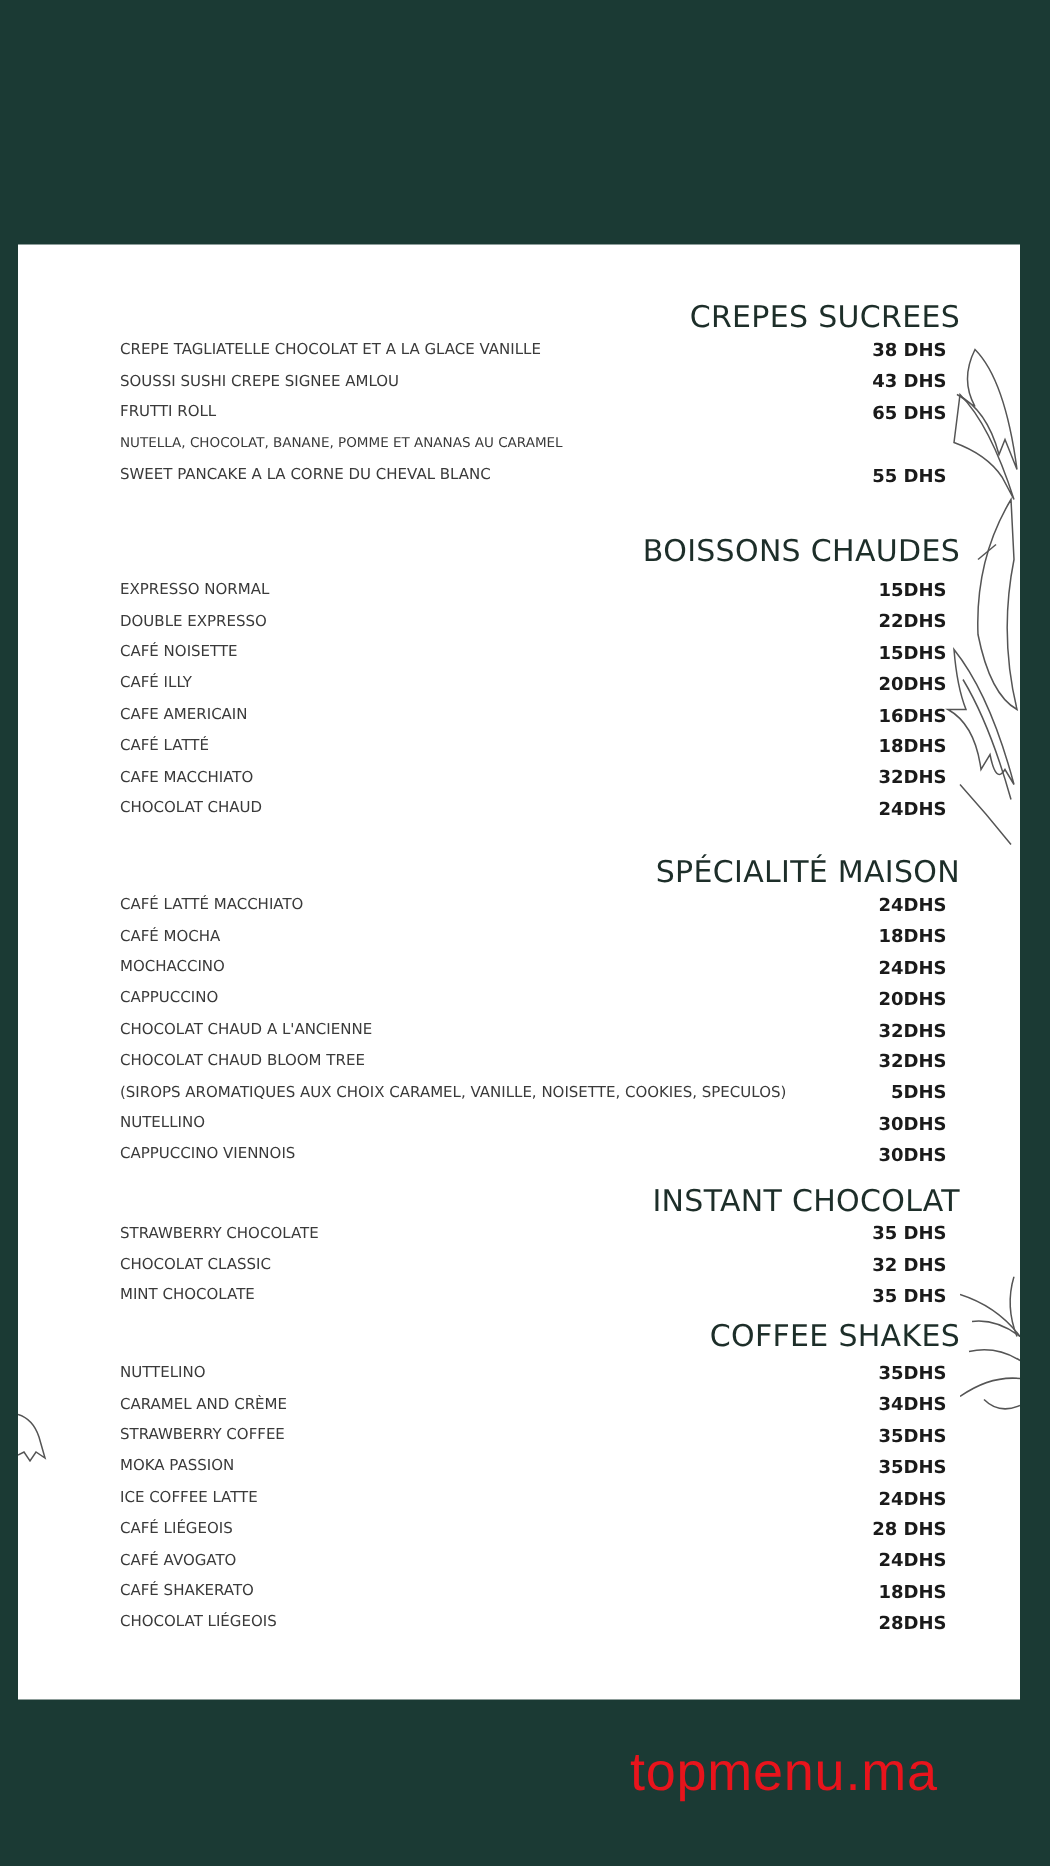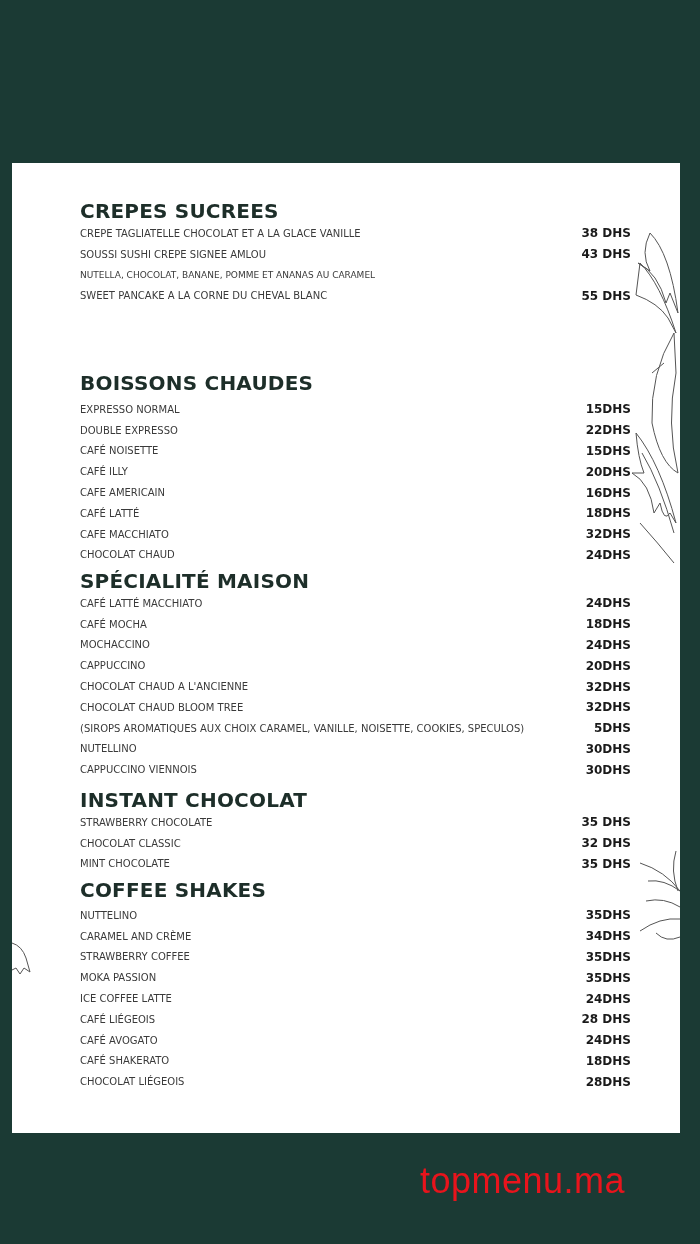--- a/index.html
+++ b/index.html
@@ -8,22 +8,22 @@
     background:#1b3a34;
     font-family:"Liberation Sans", sans-serif;
   }
   .card {
     position:absolute; left:12px; top:163px; width:668px; height:970px;
     background:#ffffff;
   }
   .section { position:absolute; left:68px; width:560px; }
   .sec-title {
     font-family:"DejaVu Sans", sans-serif;
-    font-weight:bold; color:#1d2e29; font-size:20px; letter-spacing:0.2px;
-    margin:0; line-height:24px; white-space:nowrap;
+    font-weight:normal; color:#1d2e29; font-size:20px; letter-spacing:0.2px;
+    margin:0; line-height:24px; white-space:nowrap;text-align:right;
   }
   .row { position:relative; height:20.8px; display:flex; align-items:center; }
   .item-name {
     font-family:"DejaVu Sans", sans-serif;
     font-size:10px; color:#3a3a3a; white-space:nowrap;
   }
   .item-name.small { font-size:9px; }
   .price {
     position:absolute; right:9px;
     font-family:"DejaVu Sans", sans-serif;
@@ -66,30 +66,34 @@
     <h2 class="sec-title">CREPES SUCREES</h2>
     <div class="row">
         <span class="item-name">CREPE TAGLIATELLE  CHOCOLAT ET A LA GLACE VANILLE</span>
         <span class="price">38 DHS</span>
       </div>
     <div class="row">
         <span class="item-name">SOUSSI SUSHI  CREPE SIGNEE AMLOU</span>
         <span class="price">43 DHS</span>
       </div>
     <div class="row">
+        <span class="item-name">FRUTTI ROLL</span>
+        <span class="price">65 DHS</span>
+      </div>
+    <div class="row">
         <span class="item-name small">NUTELLA, CHOCOLAT, BANANE, POMME ET ANANAS AU CARAMEL</span>
         <span class="price"></span>
       </div>
     <div class="row">
         <span class="item-name">SWEET PANCAKE A LA CORNE DU CHEVAL BLANC</span>
         <span class="price">55 DHS</span>
       </div>
   </div>
 
-  <div class="section" style="top:208px;">
+  <div class="section" style="top:192px;">
     <h2 class="sec-title">BOISSONS CHAUDES</h2>
     <div style="height:4px"></div>
     <div class="row">
         <span class="item-name">EXPRESSO NORMAL</span>
         <span class="price">15DHS</span>
       </div>
     <div class="row">
         <span class="item-name">DOUBLE EXPRESSO</span>
         <span class="price">22DHS</span>
       </div>

